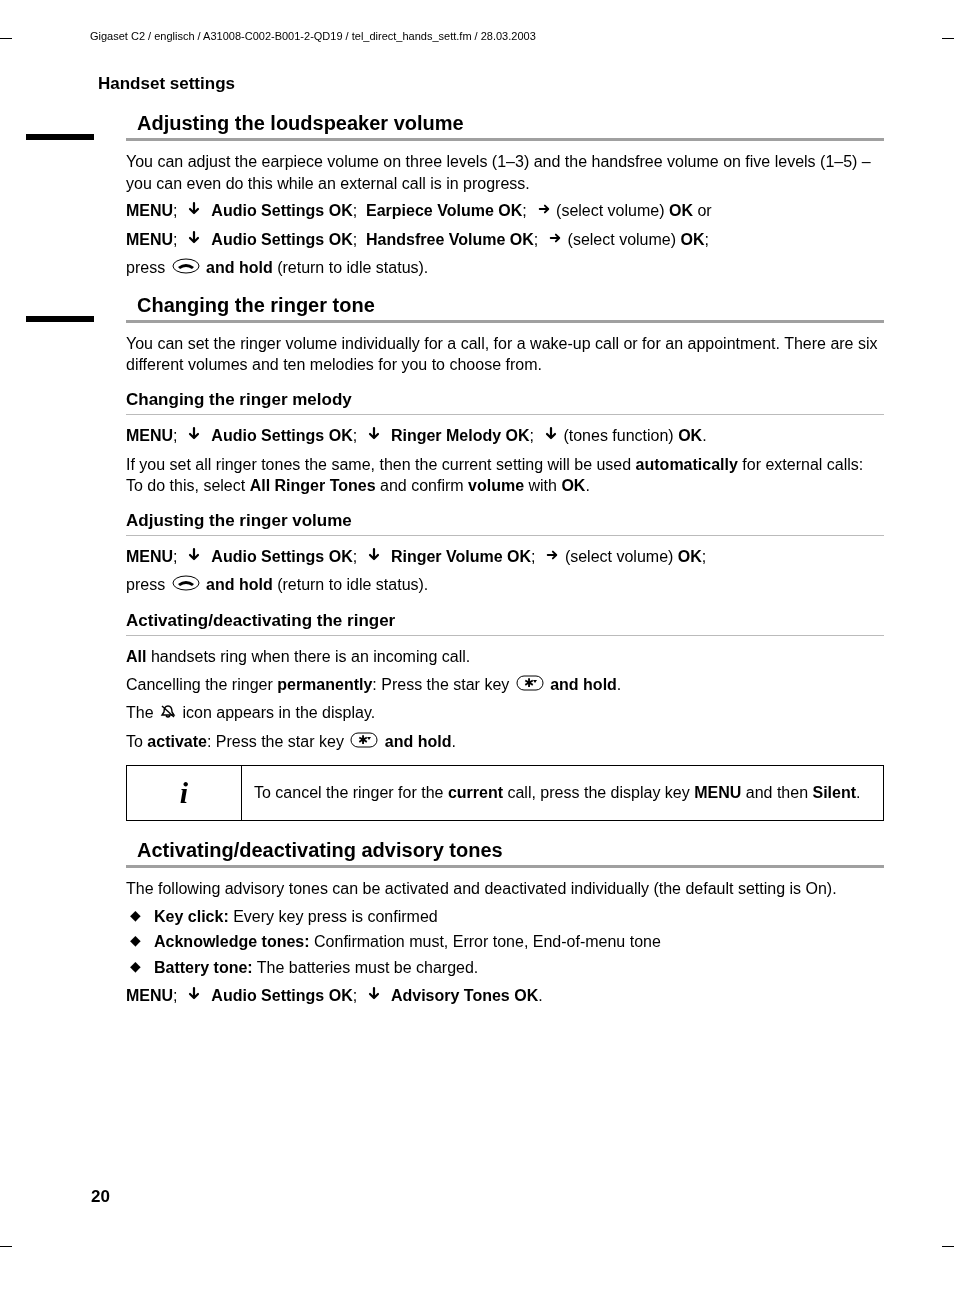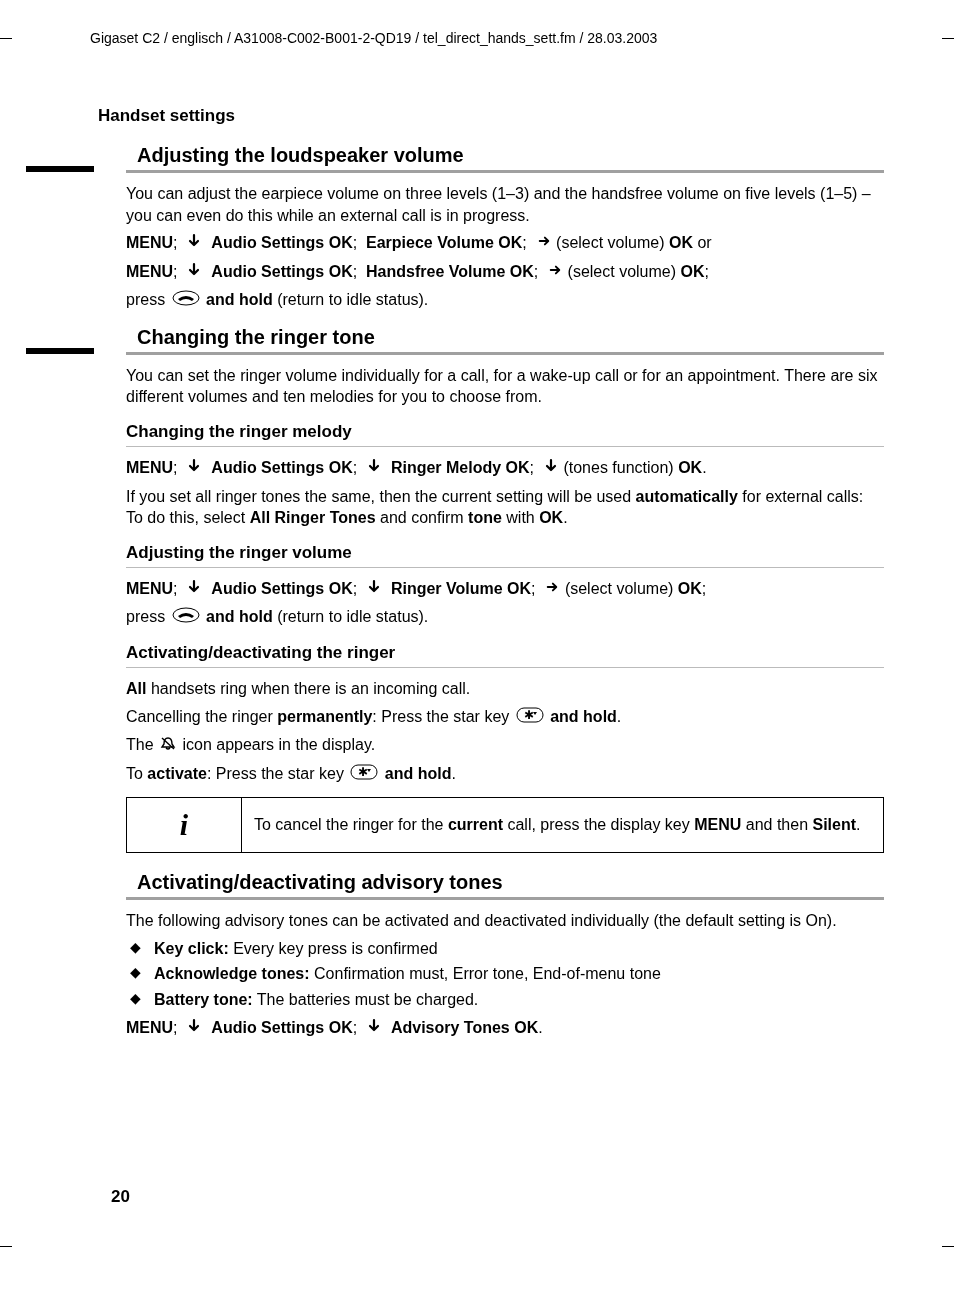--- a/index.html
+++ b/index.html
@@ -11,22 +11,22 @@
     padding: 0;
   }
   .page {
     width: 954px;
     height: 1307px;
     box-sizing: border-box;
     padding: 30px 70px 30px 70px;
     position: relative;
   }
   .header-path {
-    font-size: 14px;
-    margin-bottom: 60px;
+    font-size: 11px;
+    margin-bottom: 32px;
     margin-left: 20px;
   }
   .section-title {
     font-weight: bold;
     font-size: 17px;
     margin-bottom: 18px;
     margin-left: 28px;
   }
   .h2 {
     font-weight: bold;
@@ -113,21 +113,21 @@
   }
   ul.diamond li::before {
     content: "◆";
     position: absolute;
     left: 4px;
     top: 0;
     font-size: 14px;
   }
   .page-number {
     position: absolute;
-    left: 111px;
+    left: 91px;
     bottom: 100px;
     font-weight: bold;
     font-size: 17px;
   }
   .cropmark {
     position: absolute;
     width: 18px;
     height: 1px;
     background: #000;
   }
@@ -244,21 +244,21 @@
       <span class="bold">Ringer Melody</span>
       <span class="bold">OK</span>;&nbsp;
       <span class="icon"><svg class="icon-down" viewBox="0 0 12 16">
             <use href="#arrow-down"></use>
           </svg></span>
       <span>(tones function)</span>
       <span class="bold">OK</span>.
     </p>
 
     <p class="body-text">
-      <span>If you set all ringer tones the same, then the current setting will be used </span><span class="bold">automatically</span><span> for external calls: To do this, select </span><span class="bold">All Ringer Tones</span><span> and confirm </span><span class="bold">tone</span><span> with </span><span class="bold">OK</span>.
+      <span>If you set all ringer tones the same, then the current setting will be used </span><span class="bold">automatically</span><span> for external calls: To do this, select </span><span class="bold">All Ringer Tones</span><span> and confirm </span><span class="bold">volume</span><span> with </span><span class="bold">OK</span>.
     </p>
 
     <div class="h3">Adjusting the ringer volume</div>
     <div class="rule-grey" style="height:1px;background:#bbb"></div>
 
     <p class="body-text">
       <span class="bold">MENU</span>;&nbsp;
       <span class="icon"><svg class="icon-down" viewBox="0 0 12 16">
             <use href="#arrow-down"></use>
           </svg></span>&nbsp;

